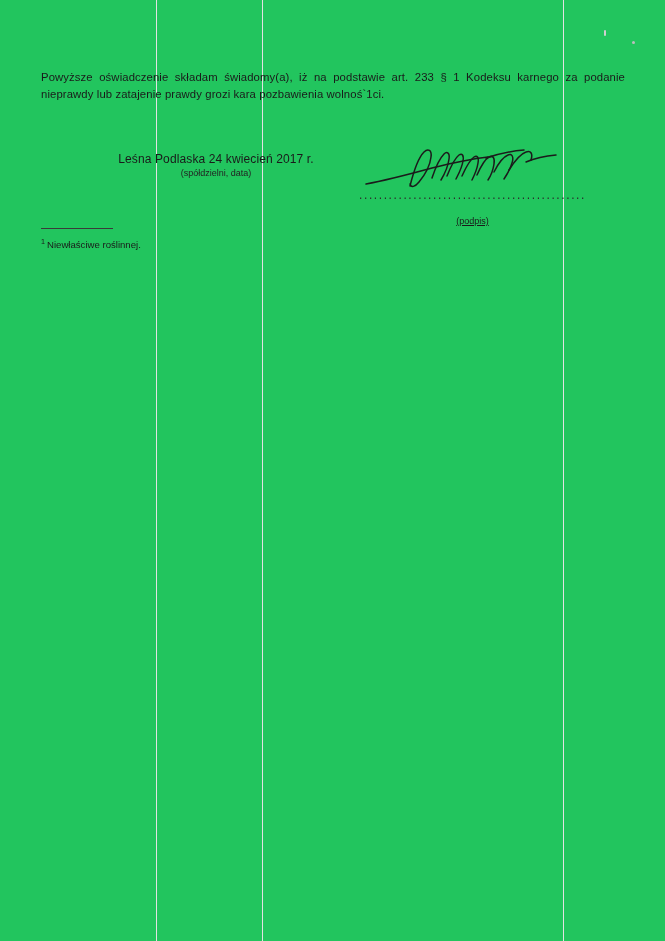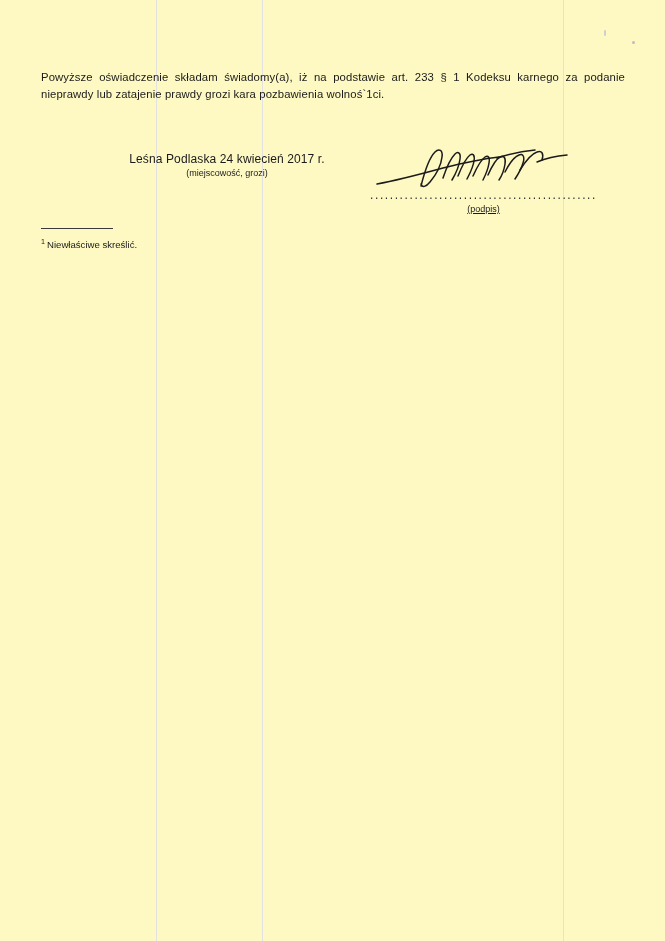--- a/index.html
+++ b/index.html
@@ -8,21 +8,21 @@
     background: #ffffff;
   }
   body {
     font-family: "Liberation Sans", sans-serif;
     color: #1a1a1a;
   }
   .page {
     position: relative;
     width: 665px;
     height: 941px;
-    background: #fef9c3;
+    background: #22c55e;
     overflow: hidden;
   }
   
   .fold {
     position: absolute;
     top: 0;
     bottom: 0;
     width: 1px;
     background: #e2e2e2;
   }
@@ -43,21 +43,21 @@
     top: 58px;
     width: 584px;
     font-size: 11.3px;
     line-height: 1.45;
     text-align: justify;
     letter-spacing: 0.01em;
   }
 
   .signature-block {
     position: absolute;
-    left: 41px;
+    left: 30px;
     top: 140px;
     width: 584px;
     height: 110px;
   }
   .place-date {
     position: absolute;
     left: 76px;
     top: 12px;
     width: 220px;
     text-align: center;
@@ -86,21 +86,21 @@
   .dotline {
     font-size: 12px;
     letter-spacing: 1.6px;
     color: #2b2b2b;
     margin-top: -4px;
     white-space: nowrap;
     overflow: hidden;
   }
   .sign-caption {
     font-size: 9px;
-    margin-top: 2px;
+    margin-top: 14px;
     text-decoration: underline;
   }
 
   .footnotes {
     position: absolute;
     left: 41px;
     top: 228px;
     width: 584px;
   }
   .rule {
@@ -131,21 +131,21 @@
   <div class="fold c"></div>
   <div class="speck s1"></div>
   <div class="speck s2"></div>
 
   <p class="declaration">Powyższe oświadczenie składam świadomy(a), iż na podstawie art. 233 § 1 Kodeksu karnego za podanie nieprawdy lub zatajenie prawdy grozi kara pozbawienia wolnoś`1ci.</p>
 
   <div class="signature-block">
 
     <div class="place-date">
       <div class="value">Leśna Podlaska 24 kwiecień 2017 r.</div>
-      <div class="caption">(miejscowość, grozi)</div>
+      <div class="caption">(spółdzielni, data)</div>
     </div>
 
     <div class="sign-area">
       <svg class="sign-svg" width="250" height="52" viewBox="0 0 250 52">
         <g fill="none" stroke="#1b1b1b" stroke-width="1.5" stroke-linecap="round">
           <path d="M18,44 C40,40 62,34 84,28 C104,23 122,19 140,17"></path>
           <path d="M62,46 C66,30 70,18 76,12 C80,8 84,10 83,17 C82,26 76,36 71,42 C67,47 63,48 62,44"></path>
           <path d="M84,38 C88,26 92,18 96,14 C99,11 102,13 101,19 C100,27 96,35 93,40"></path>
           <path d="M99,36 C103,26 107,18 111,15 C114,13 116,15 115,21 C114,28 110,35 108,39"></path>
           <path d="M114,36 C118,27 122,20 126,17 C129,15 131,17 130,23 C129,30 126,36 124,40"></path>
@@ -159,19 +159,19 @@
       <div class="dotline">..............................................</div>
       <div class="sign-caption">(podpis)</div>
     </div>
 
   </div>
 
   <div class="footnotes">
     <div class="rule"></div>
 
     <div class="footnote">
-      <sup>1</sup><span>Niewłaściwe skreślić.</span>
+      <sup>1</sup><span>Niewłaściwe roślinnej.</span>
     </div>
 
 
   </div>
 
 </div>
 
 </body></html>

